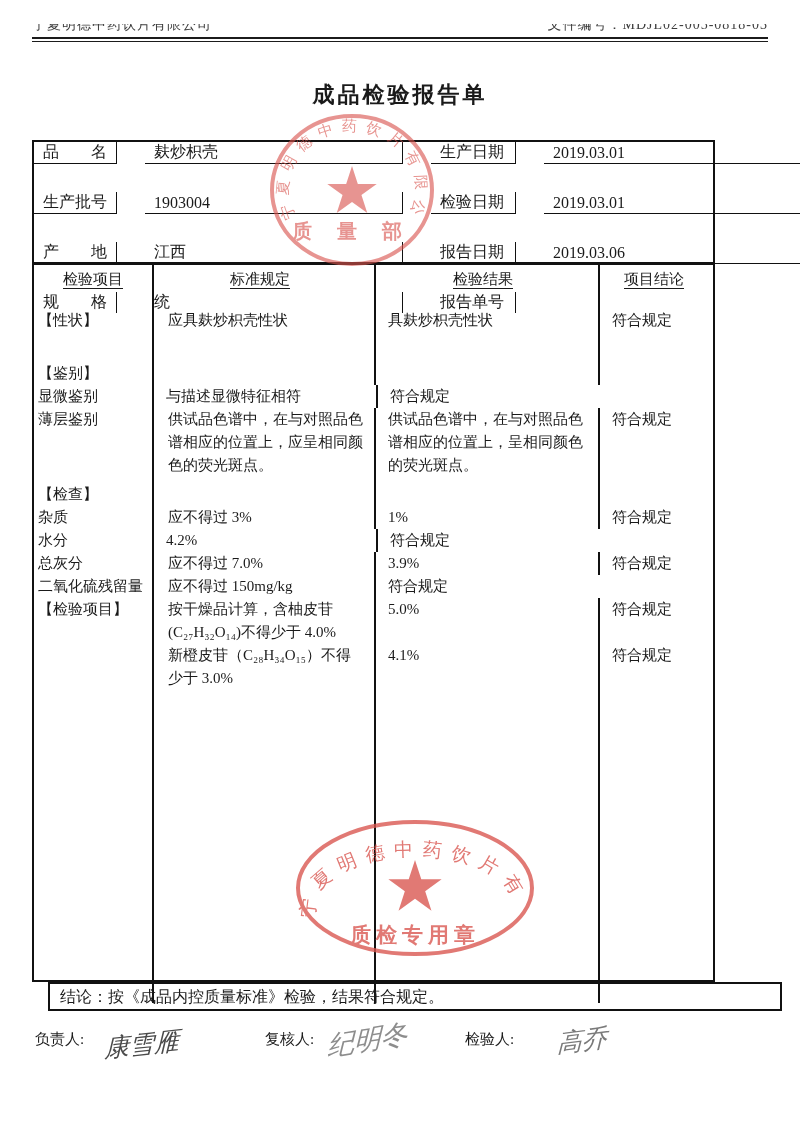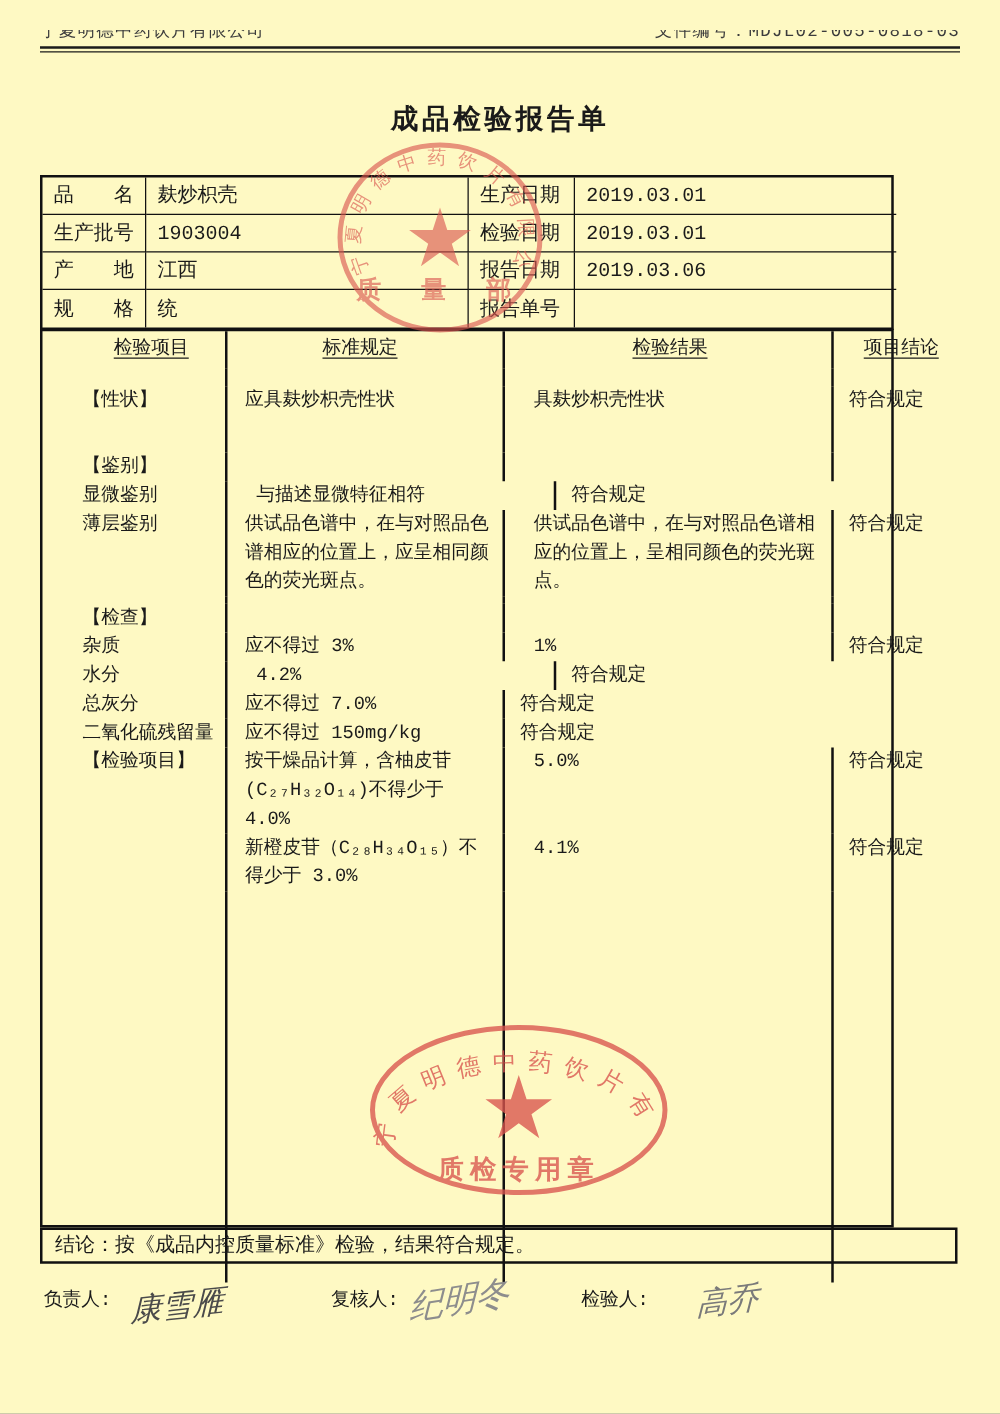--- a/index.html
+++ b/index.html
@@ -1,61 +1,61 @@
 <!DOCTYPE html>
 <html><head>
 <meta charset="utf-8">
 <style>
   * { margin:0; padding:0; box-sizing:border-box; }
   html,body { background:#888; }
   .page {
-    position:relative; width:800px; height:1131px; background:#fef9c3;
+    position:relative; width:800px; height:1131px; background:#ffffff;
     margin:0 auto; overflow:hidden;
-    font-family:Liberation Mono, monospace;
+    font-family:Liberation Serif, serif;
     color:#1a1a1a;
   }
   
   .hdr { position:absolute; top:24px; left:32px; width:736px;
          display:flex; justify-content:space-between; }
   .hdr .clip { height:11px; overflow:hidden; }
   .hdr .clip span { display:block; margin-top:-8px; font-size:14px; color:#3c3c3c; letter-spacing:1px; }
   .rule-thick { position:absolute; top:37px; left:32px; width:736px; border-top:2.5px solid #1b1b1b; }
   .rule-thin  { position:absolute; top:41px; left:32px; width:736px; border-top:1px solid #1b1b1b; }
   
   .title { position:absolute; top:80px; left:0; width:100%; text-align:center;
            font-size:22px; font-weight:bold; letter-spacing:3px; }
   
   .info { position:absolute; top:140px; left:32px; width:683px; height:124px;
           display:grid; grid-template-columns:83px 258px 85px 257px;
           grid-template-rows:repeat(4,1fr);
-          border:2px solid #111; font-size:16px; }
+          border:2px solid #111; font-size:16px;gap:28px; }
   .info div { border-right:1.5px solid #111; border-bottom:1.5px solid #111;
               display:flex; align-items:center; padding-left:9px; }
   .info div:nth-child(4n) { border-right:none; }
   .info div:nth-child(n+13) { border-bottom:none; }
   
   .insp { position:absolute; top:263px; left:32px; width:683px; height:719px;
           border:2px solid #111; font-size:15px; }
-  .row { display:flex;padding-left:28px; }
+  .row { display:flex; }
   .c1,.c2,.c3,.c4 { flex-shrink:0; line-height:23px; }
   .c1 { width:120px; border-right:2px solid #111; padding-left:4px; }
   .c2 { width:222px; border-right:2px solid #111; padding:0 8px 0 14px; }
-  .c3 { width:252px; border-right:2px solid #111; padding:0 8px 0 12px;margin-left:11px; }
+  .c3 { width:224px; border-right:2px solid #111; padding:0 8px 0 12px; }
   .c4 { width:108px; padding-left:12px; }
   .r-head { height:30px; }
   .r-head .c1,.r-head .c2,.r-head .c3,.r-head .c4 { line-height:28px; padding-left:0; text-align:center; }
   .r-head span { text-decoration:underline; text-underline-offset:4px; }
   .sp14 { height:14px; } .sp30 { height:30px; } .sp6 { height:6px; }
   .sp-end { height:313px; }
   
   .stamp { position:absolute; opacity:0.78; pointer-events:none; }
   .stamp-top { left:266px; top:112px; opacity:0.62; }
   .stamp-bottom { left:293px; top:818px; }
   
-  .concl { position:absolute; top:982px; left:32px; width:734px; height:29px;
+  .concl { position:absolute; top:982px; left:48px; width:734px; height:29px;
            border:2px solid #111; font-size:16px; line-height:26px; padding-left:10px; }
   
   .signs { position:absolute; top:1020px; left:32px; width:736px; height:70px; font-size:15px; }
   .signs .lbl { position:absolute; top:10px; }
   .lbl-resp { left:3px; } .lbl-rev { left:233px; } .lbl-insp { left:433px; }
   .sig { position:absolute; font-style:italic; white-space:nowrap; }
   .sig-resp { left:72px;  top:8px;  font-size:25px; color:#4a4a4a; transform:rotate(-6deg) skewX(-6deg); }
   .sig-rev  { left:295px; top:2px;  font-size:27px; color:#8d8d8d; transform:rotate(-9deg) skewX(-10deg); }
   .sig-insp { left:525px; top:4px;  font-size:25px; color:#7a7a7a; transform:rotate(-7deg) skewX(-8deg); }
 </style>
@@ -156,20 +156,21 @@
       <div class="c4">符合规定</div>
     </div>
     <div class="row">
       <div class="c1">水分</div>
       <div class="c3">4.2%</div>
       <div class="c4">符合规定</div>
     </div>
     <div class="row">
       <div class="c1">总灰分</div>
       <div class="c2">应不得过 7.0%</div>
+      <div class="c3">3.9%</div>
       <div class="c4">符合规定</div>
     </div>
     <div class="row">
       <div class="c1">二氧化硫残留量</div>
       <div class="c2">应不得过 150mg/kg</div>
       <div class="c4">符合规定</div>
     </div>
     <div class="row">
       <div class="c1">【检验项目】</div>
       <div class="c2">按干燥品计算，含柚皮苷(C₂₇H₃₂O₁₄)不得少于 4.0%</div>

